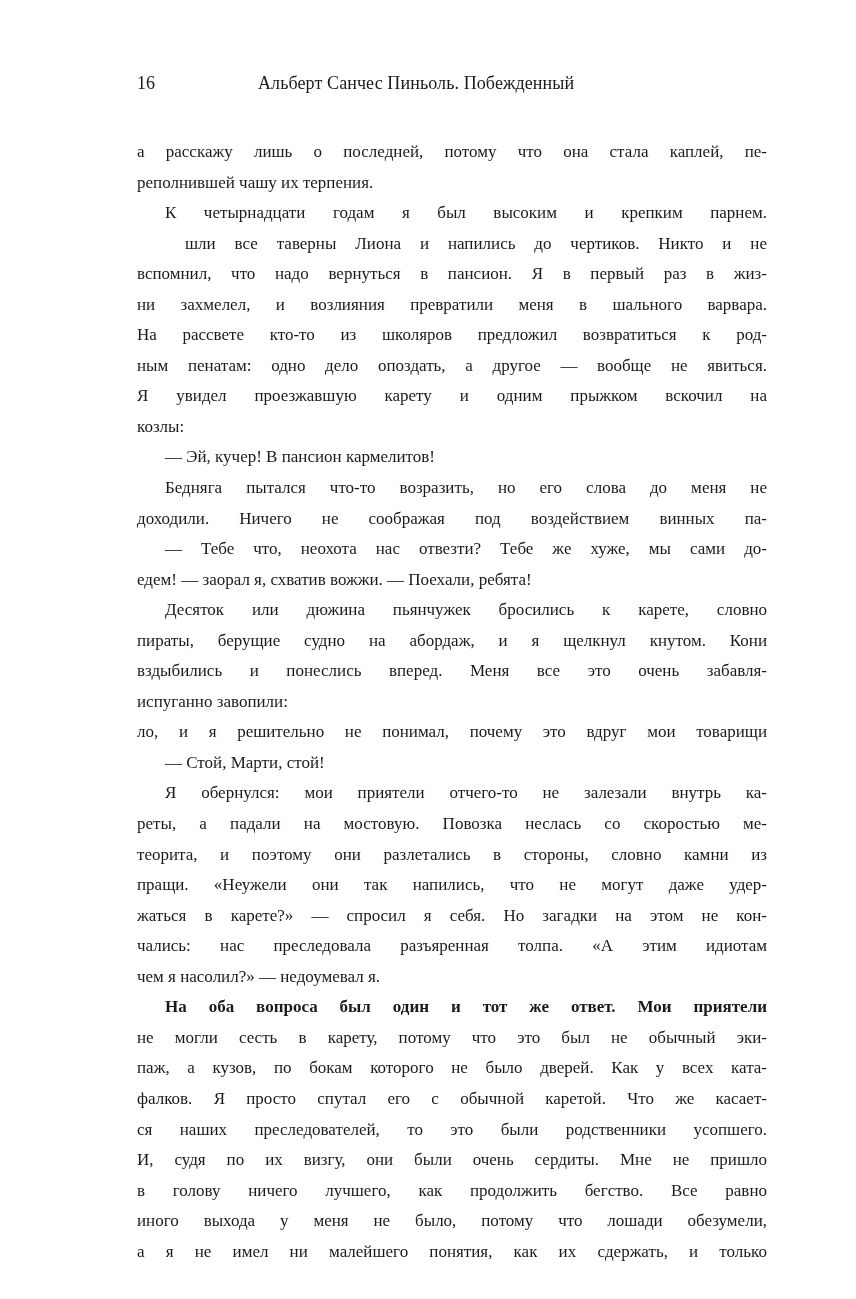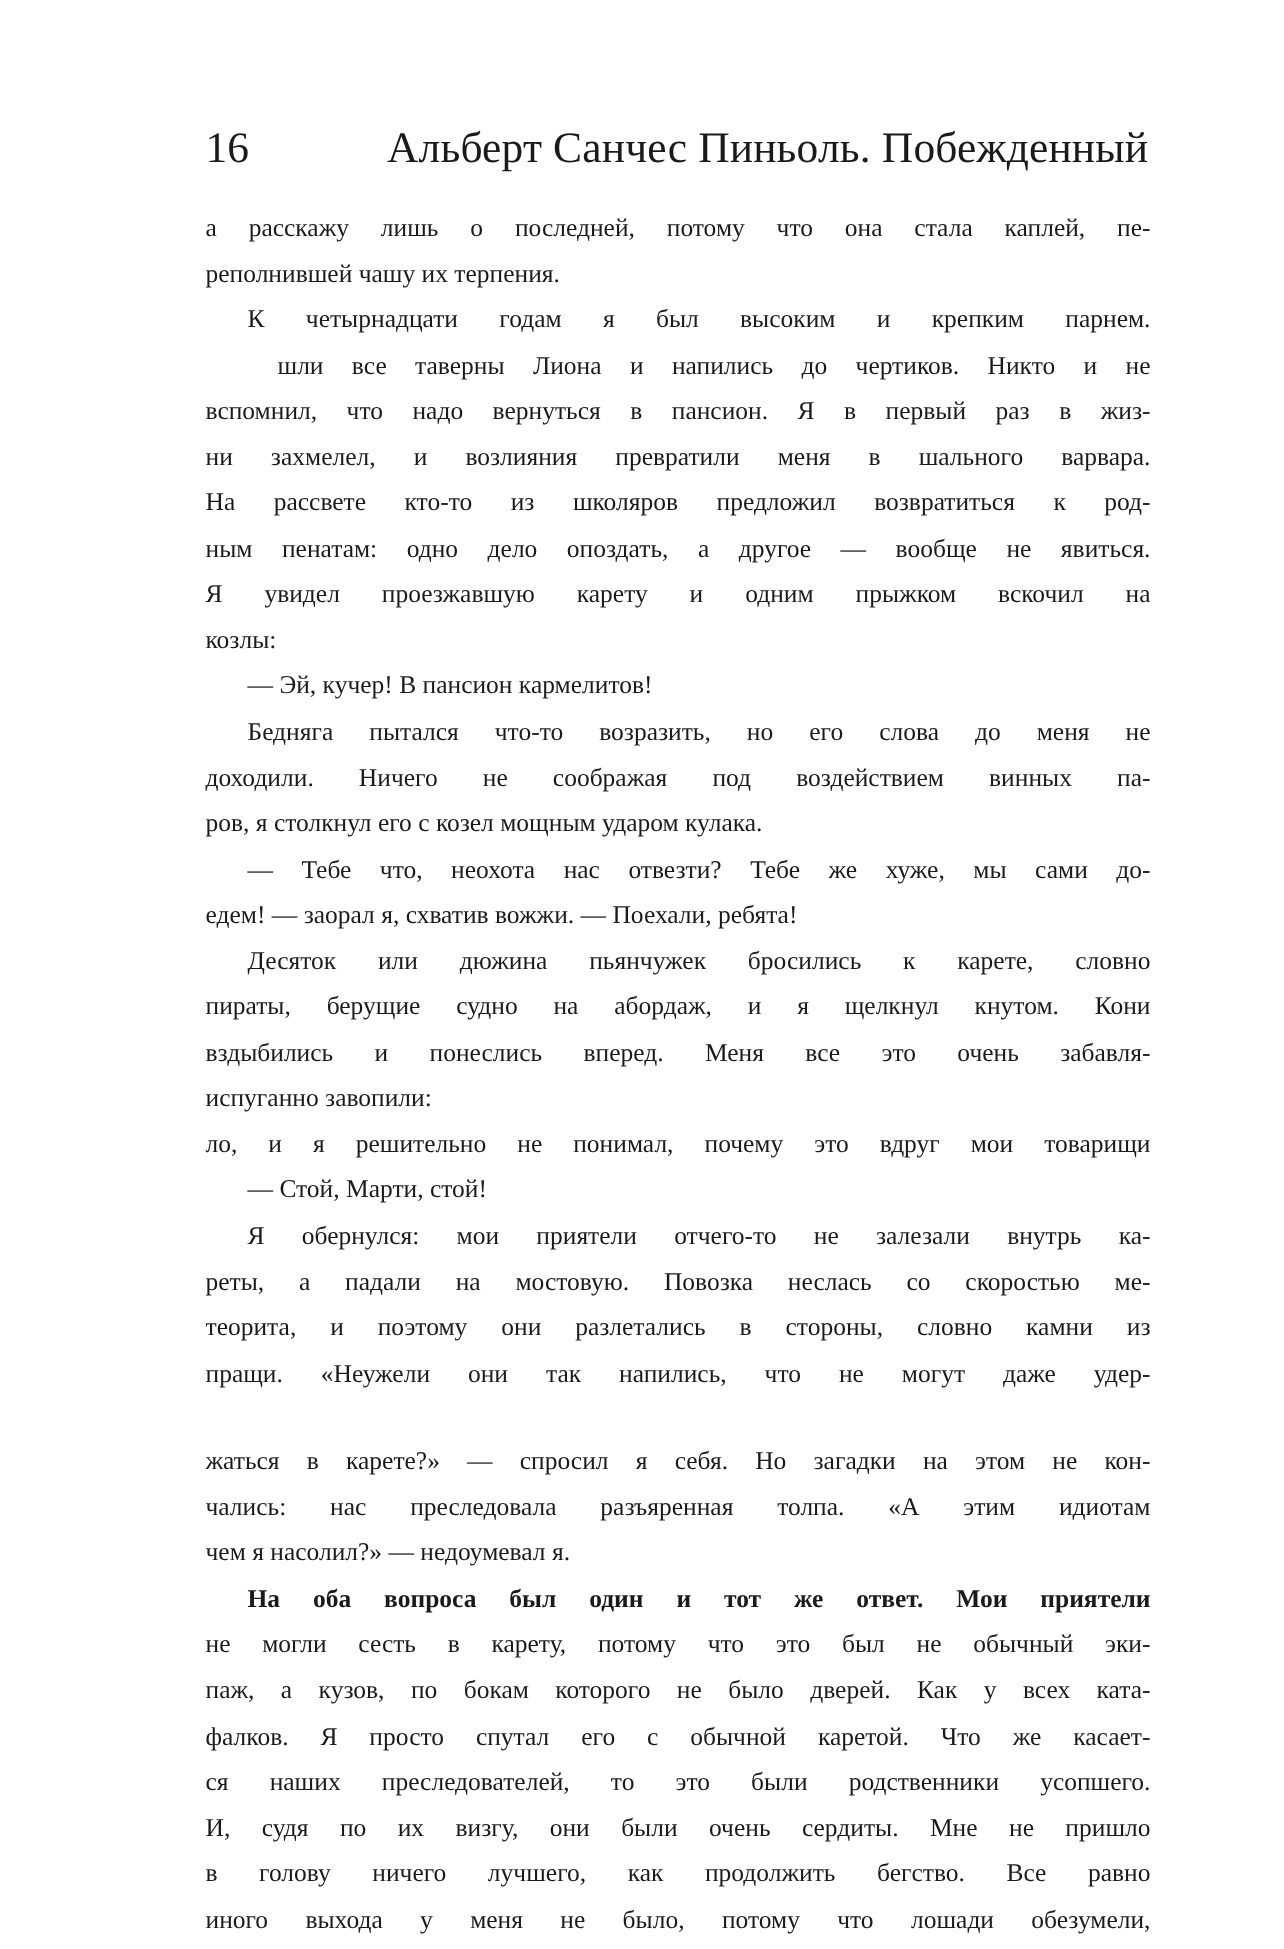--- a/index.html
+++ b/index.html
@@ -16,25 +16,25 @@
       color: #1a1a1a;
     }
     .page {
       position: absolute;
       left: 137px;
       top: 0;
       width: 630px;
     }
     .running-head {
       position: absolute;
-      top: 84px;
+      top: 68px;
       left: 0;
       width: 630px;
       height: 30px;
-      font-size: 29px;
+      font-size: 18px;
       line-height: 30px;
     }
     .running-head .page-number {
       position: absolute;
       left: 0;
       top: 0;
     }
     .running-head .book-title {
       position: absolute;
       left: 121px;
@@ -78,34 +78,33 @@
       <div class="line" style="white-space: normal; text-align: justify; text-align-last: justify; overflow: visible; margin-left: 48px;">шли все таверны Лиона и напились до чертиков. Никто и не</div>
       <div class="line" style="white-space: normal; text-align: justify; text-align-last: justify; overflow: visible;">вспомнил, что надо вернуться в пансион. Я в первый раз в жиз-</div>
       <div class="line" style="white-space: normal; text-align: justify; text-align-last: justify; overflow: visible;">ни захмелел, и возлияния превратили меня в шального варвара.</div>
       <div class="line" style="white-space: normal; text-align: justify; text-align-last: justify; overflow: visible;">На рассвете кто-то из школяров предложил возвратиться к род-</div>
       <div class="line" style="white-space: normal; text-align: justify; text-align-last: justify; overflow: visible;">ным пенатам: одно дело опоздать, а другое — вообще не явиться.</div>
       <div class="line" style="white-space: normal; text-align: justify; text-align-last: justify; overflow: visible;">Я увидел проезжавшую карету и одним прыжком вскочил на</div>
       <div class="line last">козлы:</div>
       <div class="line indent last">— Эй, кучер! В пансион кармелитов!</div>
       <div class="line indent" style="white-space: normal; text-align: justify; text-align-last: justify; overflow: visible;">Бедняга пытался что-то возразить, но его слова до меня не</div>
       <div class="line" style="white-space: normal; text-align: justify; text-align-last: justify; overflow: visible;">доходили. Ничего не соображая под воздействием винных па-</div>
-      <div class="line last">ров, я столкнул его с козел мощным ударом кулака.</div>
       <div class="line indent" style="white-space: normal; text-align: justify; text-align-last: justify; overflow: visible;">— Тебе что, неохота нас отвезти? Тебе же хуже, мы сами до-</div>
       <div class="line last">едем! — заорал я, схватив вожжи. — Поехали, ребята!</div>
       <div class="line indent" style="white-space: normal; text-align: justify; text-align-last: justify; overflow: visible;">Десяток или дюжина пьянчужек бросились к карете, словно</div>
       <div class="line" style="white-space: normal; text-align: justify; text-align-last: justify; overflow: visible;">пираты, берущие судно на абордаж, и я щелкнул кнутом. Кони</div>
       <div class="line" style="white-space: normal; text-align: justify; text-align-last: justify; overflow: visible;">вздыбились и понеслись вперед. Меня все это очень забавля-</div>
       <div class="line last">испуганно завопили:</div>
       <div class="line" style="white-space: normal; text-align: justify; text-align-last: justify; overflow: visible;">ло, и я решительно не понимал, почему это вдруг мои товарищи</div>
       <div class="line indent last">— Стой, Марти, стой!</div>
       <div class="line indent" style="white-space: normal; text-align: justify; text-align-last: justify; overflow: visible;">Я обернулся: мои приятели отчего-то не залезали внутрь ка-</div>
       <div class="line" style="white-space: normal; text-align: justify; text-align-last: justify; overflow: visible;">реты, а падали на мостовую. Повозка неслась со скоростью ме-</div>
       <div class="line" style="white-space: normal; text-align: justify; text-align-last: justify; overflow: visible;">теорита, и поэтому они разлетались в стороны, словно камни из</div>
       <div class="line" style="white-space: normal; text-align: justify; text-align-last: justify; overflow: visible;">пращи. «Неужели они так напились, что не могут даже удер-</div>
-      <div class="line" style="white-space: normal; text-align: justify; text-align-last: justify; overflow: visible; margin-top: 28px;">жаться в карете?» — спросил я себя. Но загадки на этом не кон-</div>
+      <div class="line" style="white-space: normal; text-align: justify; text-align-last: justify; overflow: visible;">жаться в карете?» — спросил я себя. Но загадки на этом не кон-</div>
       <div class="line" style="white-space: normal; text-align: justify; text-align-last: justify; overflow: visible;">чались: нас преследовала разъяренная толпа. «А этим идиотам</div>
       <div class="line last">чем я насолил?» — недоумевал я.</div>
       <div class="line indent" style="white-space: normal; text-align: justify; text-align-last: justify; overflow: visible; font-weight: bold;">На оба вопроса был один и тот же ответ. Мои приятели</div>
       <div class="line" style="white-space: normal; text-align: justify; text-align-last: justify; overflow: visible;">не могли сесть в карету, потому что это был не обычный эки-</div>
       <div class="line" style="white-space: normal; text-align: justify; text-align-last: justify; overflow: visible;">паж, а кузов, по бокам которого не было дверей. Как у всех ката-</div>
       <div class="line" style="white-space: normal; text-align: justify; text-align-last: justify; overflow: visible;">фалков. Я просто спутал его с обычной каретой. Что же касает-</div>
       <div class="line" style="white-space: normal; text-align: justify; text-align-last: justify; overflow: visible;">ся наших преследователей, то это были родственники усопшего.</div>
       <div class="line" style="white-space: normal; text-align: justify; text-align-last: justify; overflow: visible;">И, судя по их визгу, они были очень сердиты. Мне не пришло</div>
       <div class="line" style="white-space: normal; text-align: justify; text-align-last: justify; overflow: visible;">в голову ничего лучшего, как продолжить бегство. Все равно</div>
       <div class="line" style="white-space: normal; text-align: justify; text-align-last: justify; overflow: visible;">иного выхода у меня не было, потому что лошади обезумели,</div>

